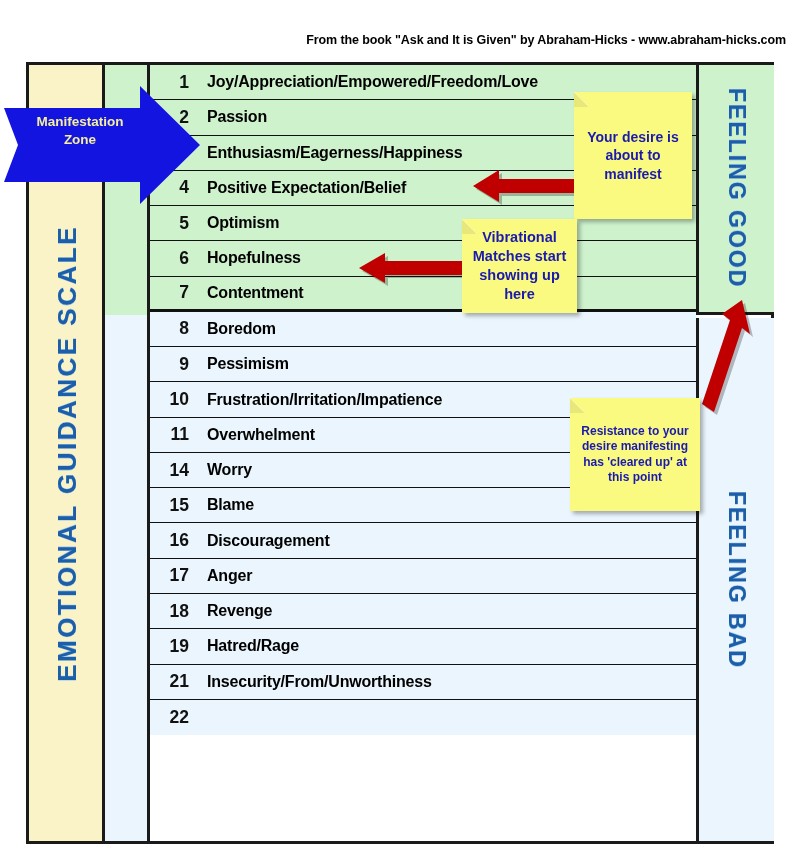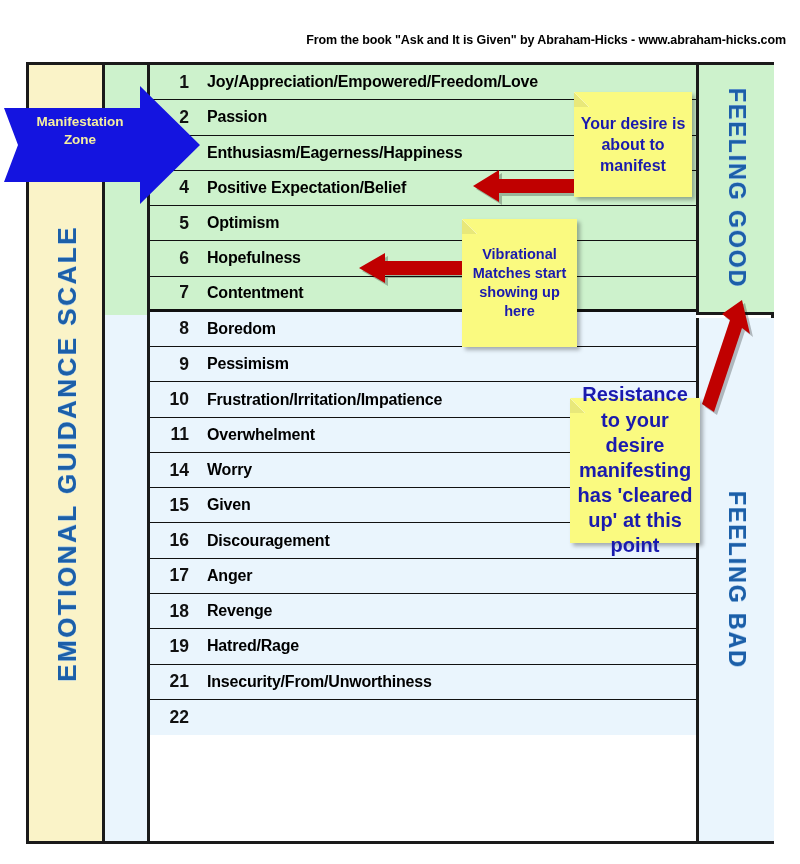--- a/index.html
+++ b/index.html
@@ -154,23 +154,23 @@
     border-color:#ffffff transparent;
   }
   .note:after{
     content:"";position:absolute;left:0;top:0;
     border-width:0 15px 15px 0;
     border-style:solid;
     border-color:#E8E87A transparent;
     transform:translate(0,0);
     clip-path:polygon(0 0,100% 100%,0 100%);
   }
-  #note-manifest{left:574px;top:92px;width:118px;height:105px;font-size:16px;line-height:1.32;}
-  #note-vibrational{left:462px;top:219px;width:115px;height:128px;font-size:14.5px;line-height:1.30;}
-  #note-resistance{left:570px;top:398px;width:130px;height:145px;font-size:20px;line-height:1.26;}
+  #note-manifest{left:574px;top:92px;width:118px;height:127px;font-size:14px;line-height:1.32;}
+  #note-vibrational{left:462px;top:219px;width:115px;height:94px;font-size:14.5px;line-height:1.30;}
+  #note-resistance{left:570px;top:398px;width:130px;height:113px;font-size:12px;line-height:1.26;}
 
   
   .redarrow{position:absolute;pointer-events:none;}
   #arrow-manifest{left:470px;top:160px;width:120px;height:48px;}
   #arrow-vibrational{left:356px;top:245px;width:118px;height:44px;}
   #arrow-resistance{left:700px;top:300px;width:60px;height:120px;}
 </style>
 </head>
 <body>
 
@@ -232,21 +232,21 @@
       <div class="row bad">
         <div class="num">11</div>
         <div class="lbl">Overwhelment</div>
       </div>
       <div class="row bad">
         <div class="num">14</div>
         <div class="lbl">Worry</div>
       </div>
       <div class="row bad">
         <div class="num">15</div>
-        <div class="lbl">Given</div>
+        <div class="lbl">Blame</div>
       </div>
       <div class="row bad">
         <div class="num">16</div>
         <div class="lbl">Discouragement</div>
       </div>
       <div class="row bad">
         <div class="num">17</div>
         <div class="lbl">Anger</div>
       </div>
       <div class="row bad">

